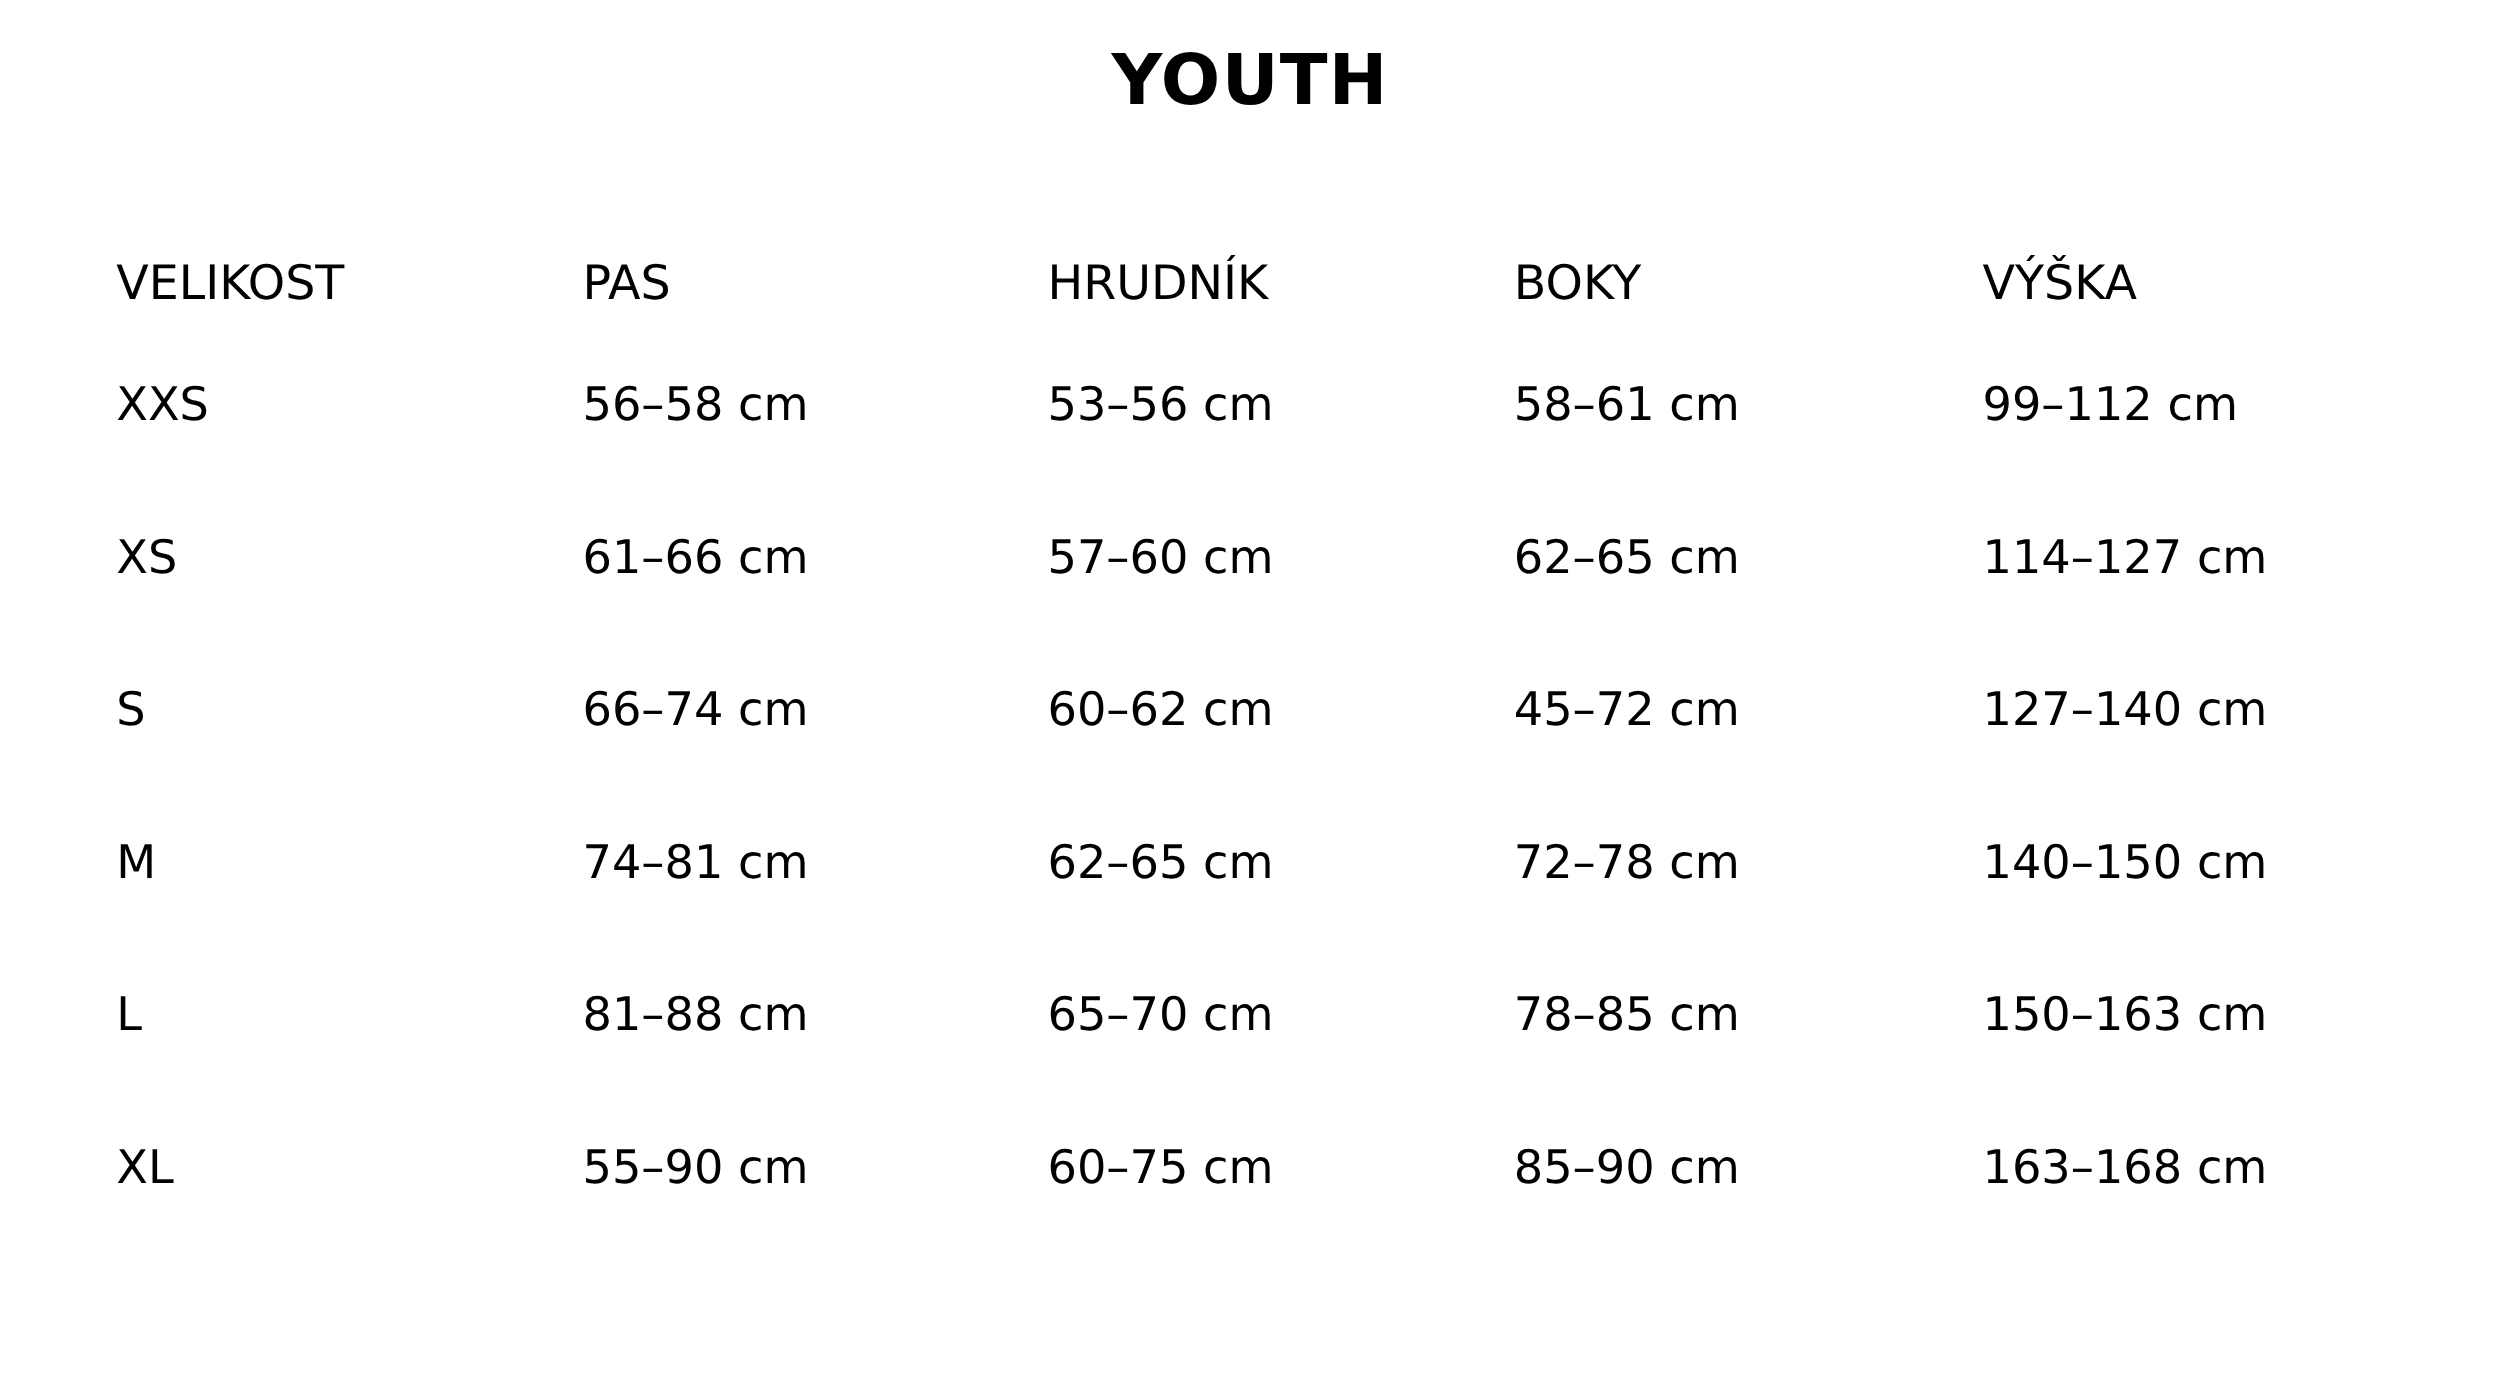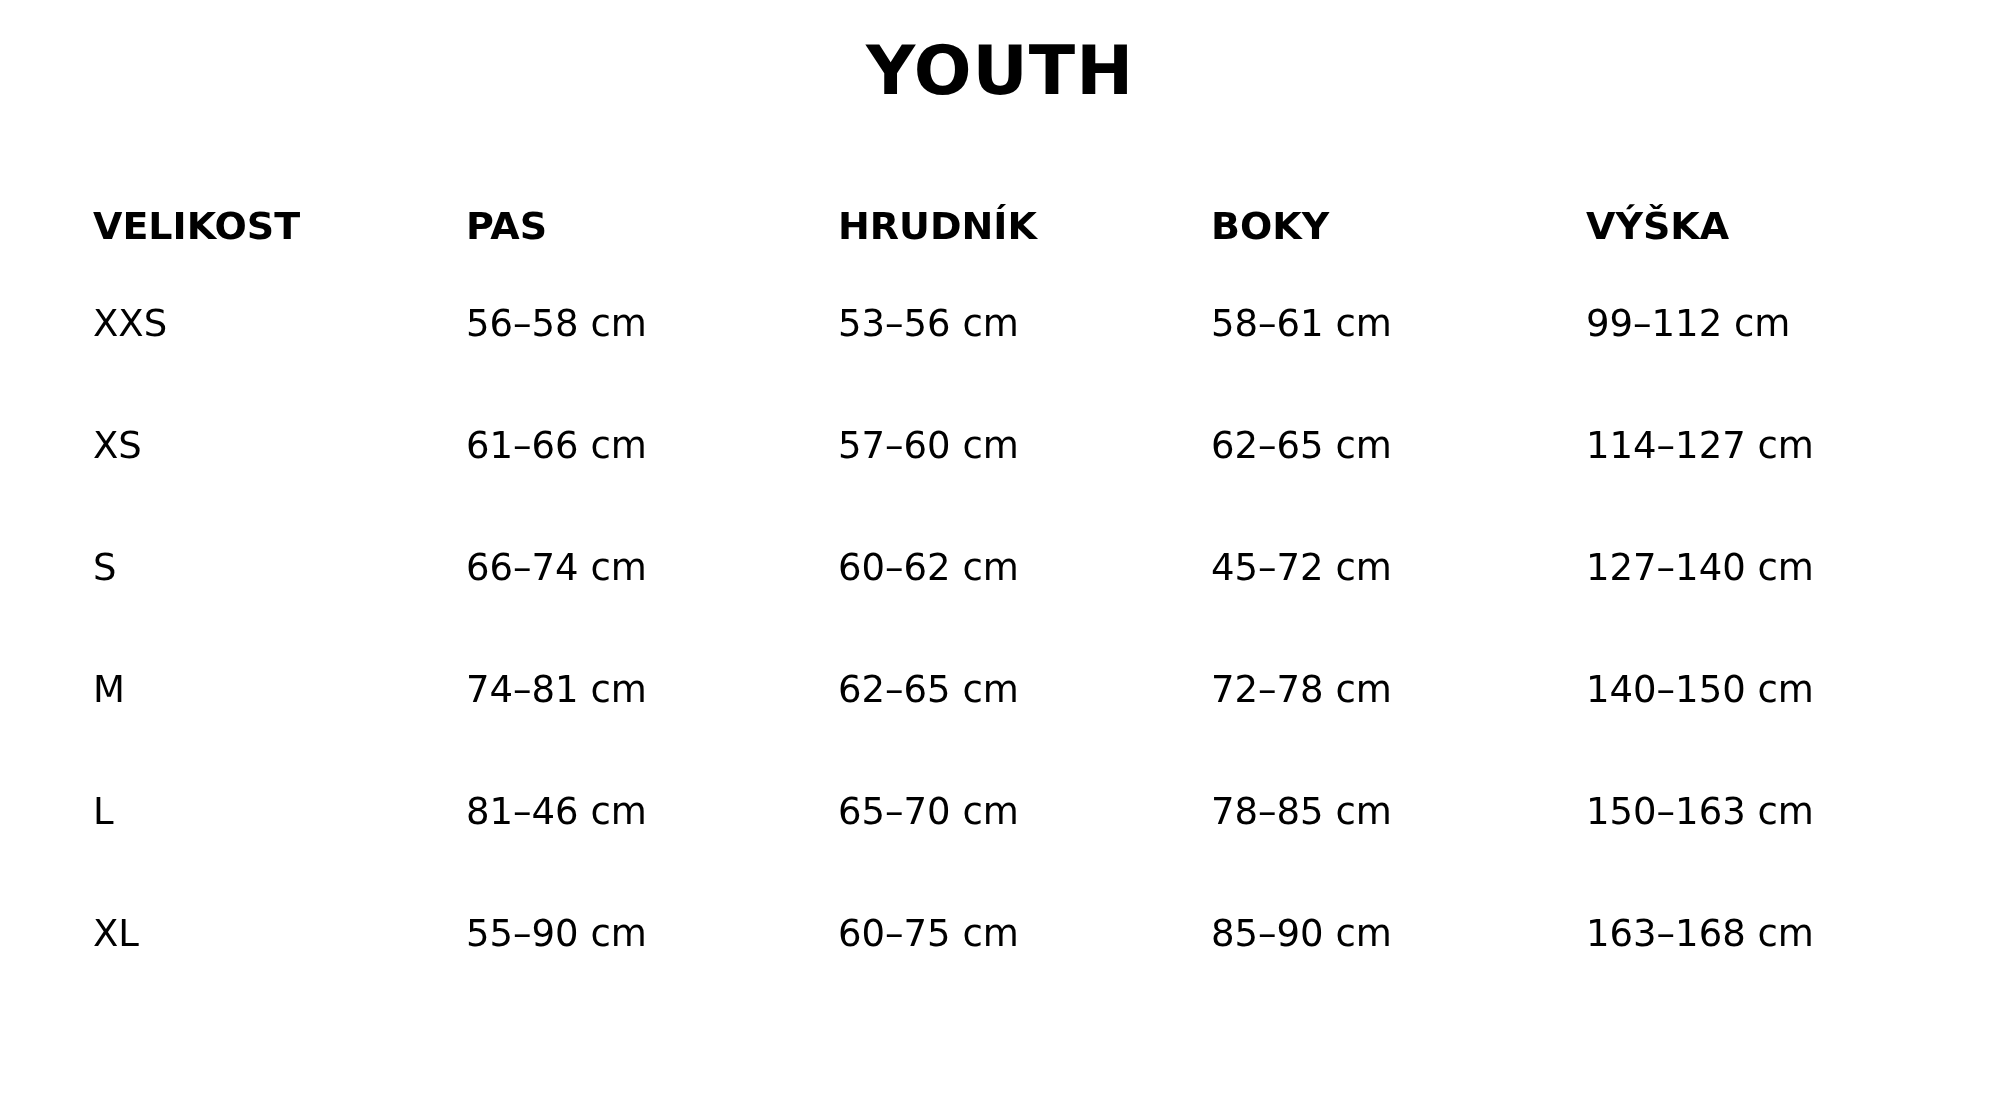--- a/index.html
+++ b/index.html
@@ -11,21 +11,21 @@
     height: 1100px;
     background: #ffffff;
     color: #000000;
     font-family: "DejaVu Sans", sans-serif;
     position: relative;
     overflow: hidden;
   }
   .title {
     margin: 34px 0 0 0;
     text-align: center;
-    font-size: 68px;
+    font-size: 56px;
     font-weight: bold;
     letter-spacing: 1px;
     line-height: 1.1;
   }
   .size-table {
     position: absolute;
     left: 93px;
     top: 190px;
     right: 20px;
   }
@@ -39,21 +39,21 @@
     height: 72px;
   }
   .cell {
     font-size: 37px;
     font-weight: normal;
     white-space: nowrap;
     text-align: left;
   }
   .header .cell {
     font-size: 38px;
-    font-weight: bold;
+    font-weight: normal;
   }
 </style>
 </head>
 <body>
 
 <h1 class="title">YOUTH</h1>
 
 <div class="size-table">
 
   <div class="trow header">
@@ -91,21 +91,21 @@
   <div class="trow">
     <div class="cell">M</div>
     <div class="cell">74–81 cm</div>
     <div class="cell">62–65 cm</div>
     <div class="cell">72–78 cm</div>
     <div class="cell">140–150 cm</div>
   </div>
 
   <div class="trow">
     <div class="cell">L</div>
-    <div class="cell">81–46 cm</div>
+    <div class="cell">81–88 cm</div>
     <div class="cell">65–70 cm</div>
     <div class="cell">78–85 cm</div>
     <div class="cell">150–163 cm</div>
   </div>
 
   <div class="trow">
     <div class="cell">XL</div>
     <div class="cell">55–90 cm</div>
     <div class="cell">60–75 cm</div>
     <div class="cell">85–90 cm</div>

